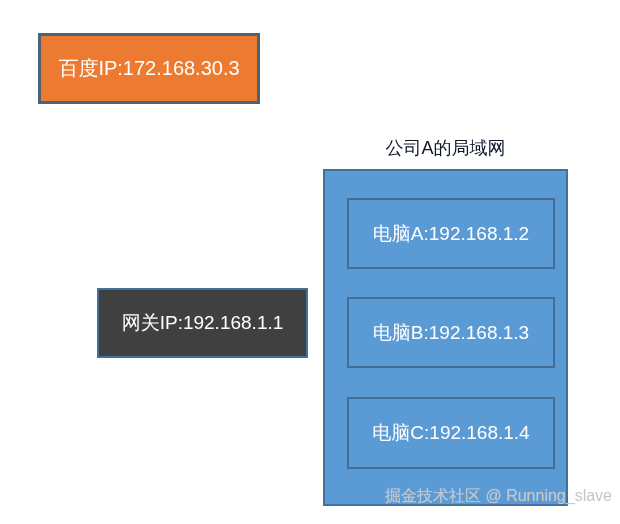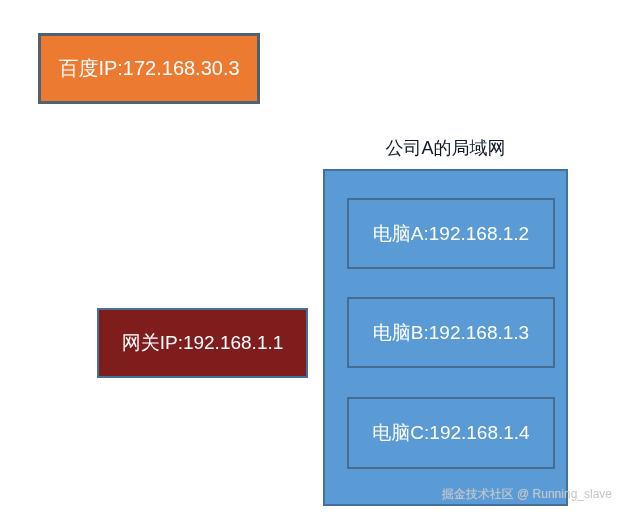--- a/index.html
+++ b/index.html
@@ -28,24 +28,24 @@
     left: 38px;
     top: 33px;
     width: 222px;
     height: 71px;
     background: #ED7A31;
     border: 3px solid #4D6374;
     font-size: 20px;
   }
   .gateway-box {
     left: 97px;
-    top: 308px;
+    top: 288px;
     width: 211px;
     height: 70px;
-    background: #7f1d1d;
+    background: #404040;
     border: 2px solid #41719C;
     font-size: 19px;
   }
   .lan-title {
     position: absolute;
     left: 323px;
     top: 136px;
     width: 245px;
     text-align: center;
     font-size: 18px;
@@ -77,21 +77,21 @@
     font-size: 19px;
     white-space: nowrap;
   }
   .computer-a { top: 27px; }
   .computer-b { top: 126px; justify-content: center; }
   .computer-c { top: 226px; height: 72px; }
   .watermark {
     position: absolute;
     right: 8px;
     top: 486px;
-    font-size: 12px;
+    font-size: 16px;
     color: #C6C6C6;
     text-shadow: 0 0 1px rgba(255,255,255,0.35);
     white-space: nowrap;
   }
 </style>
 </head>
 <body>
 
 <div class="canvas">
 

